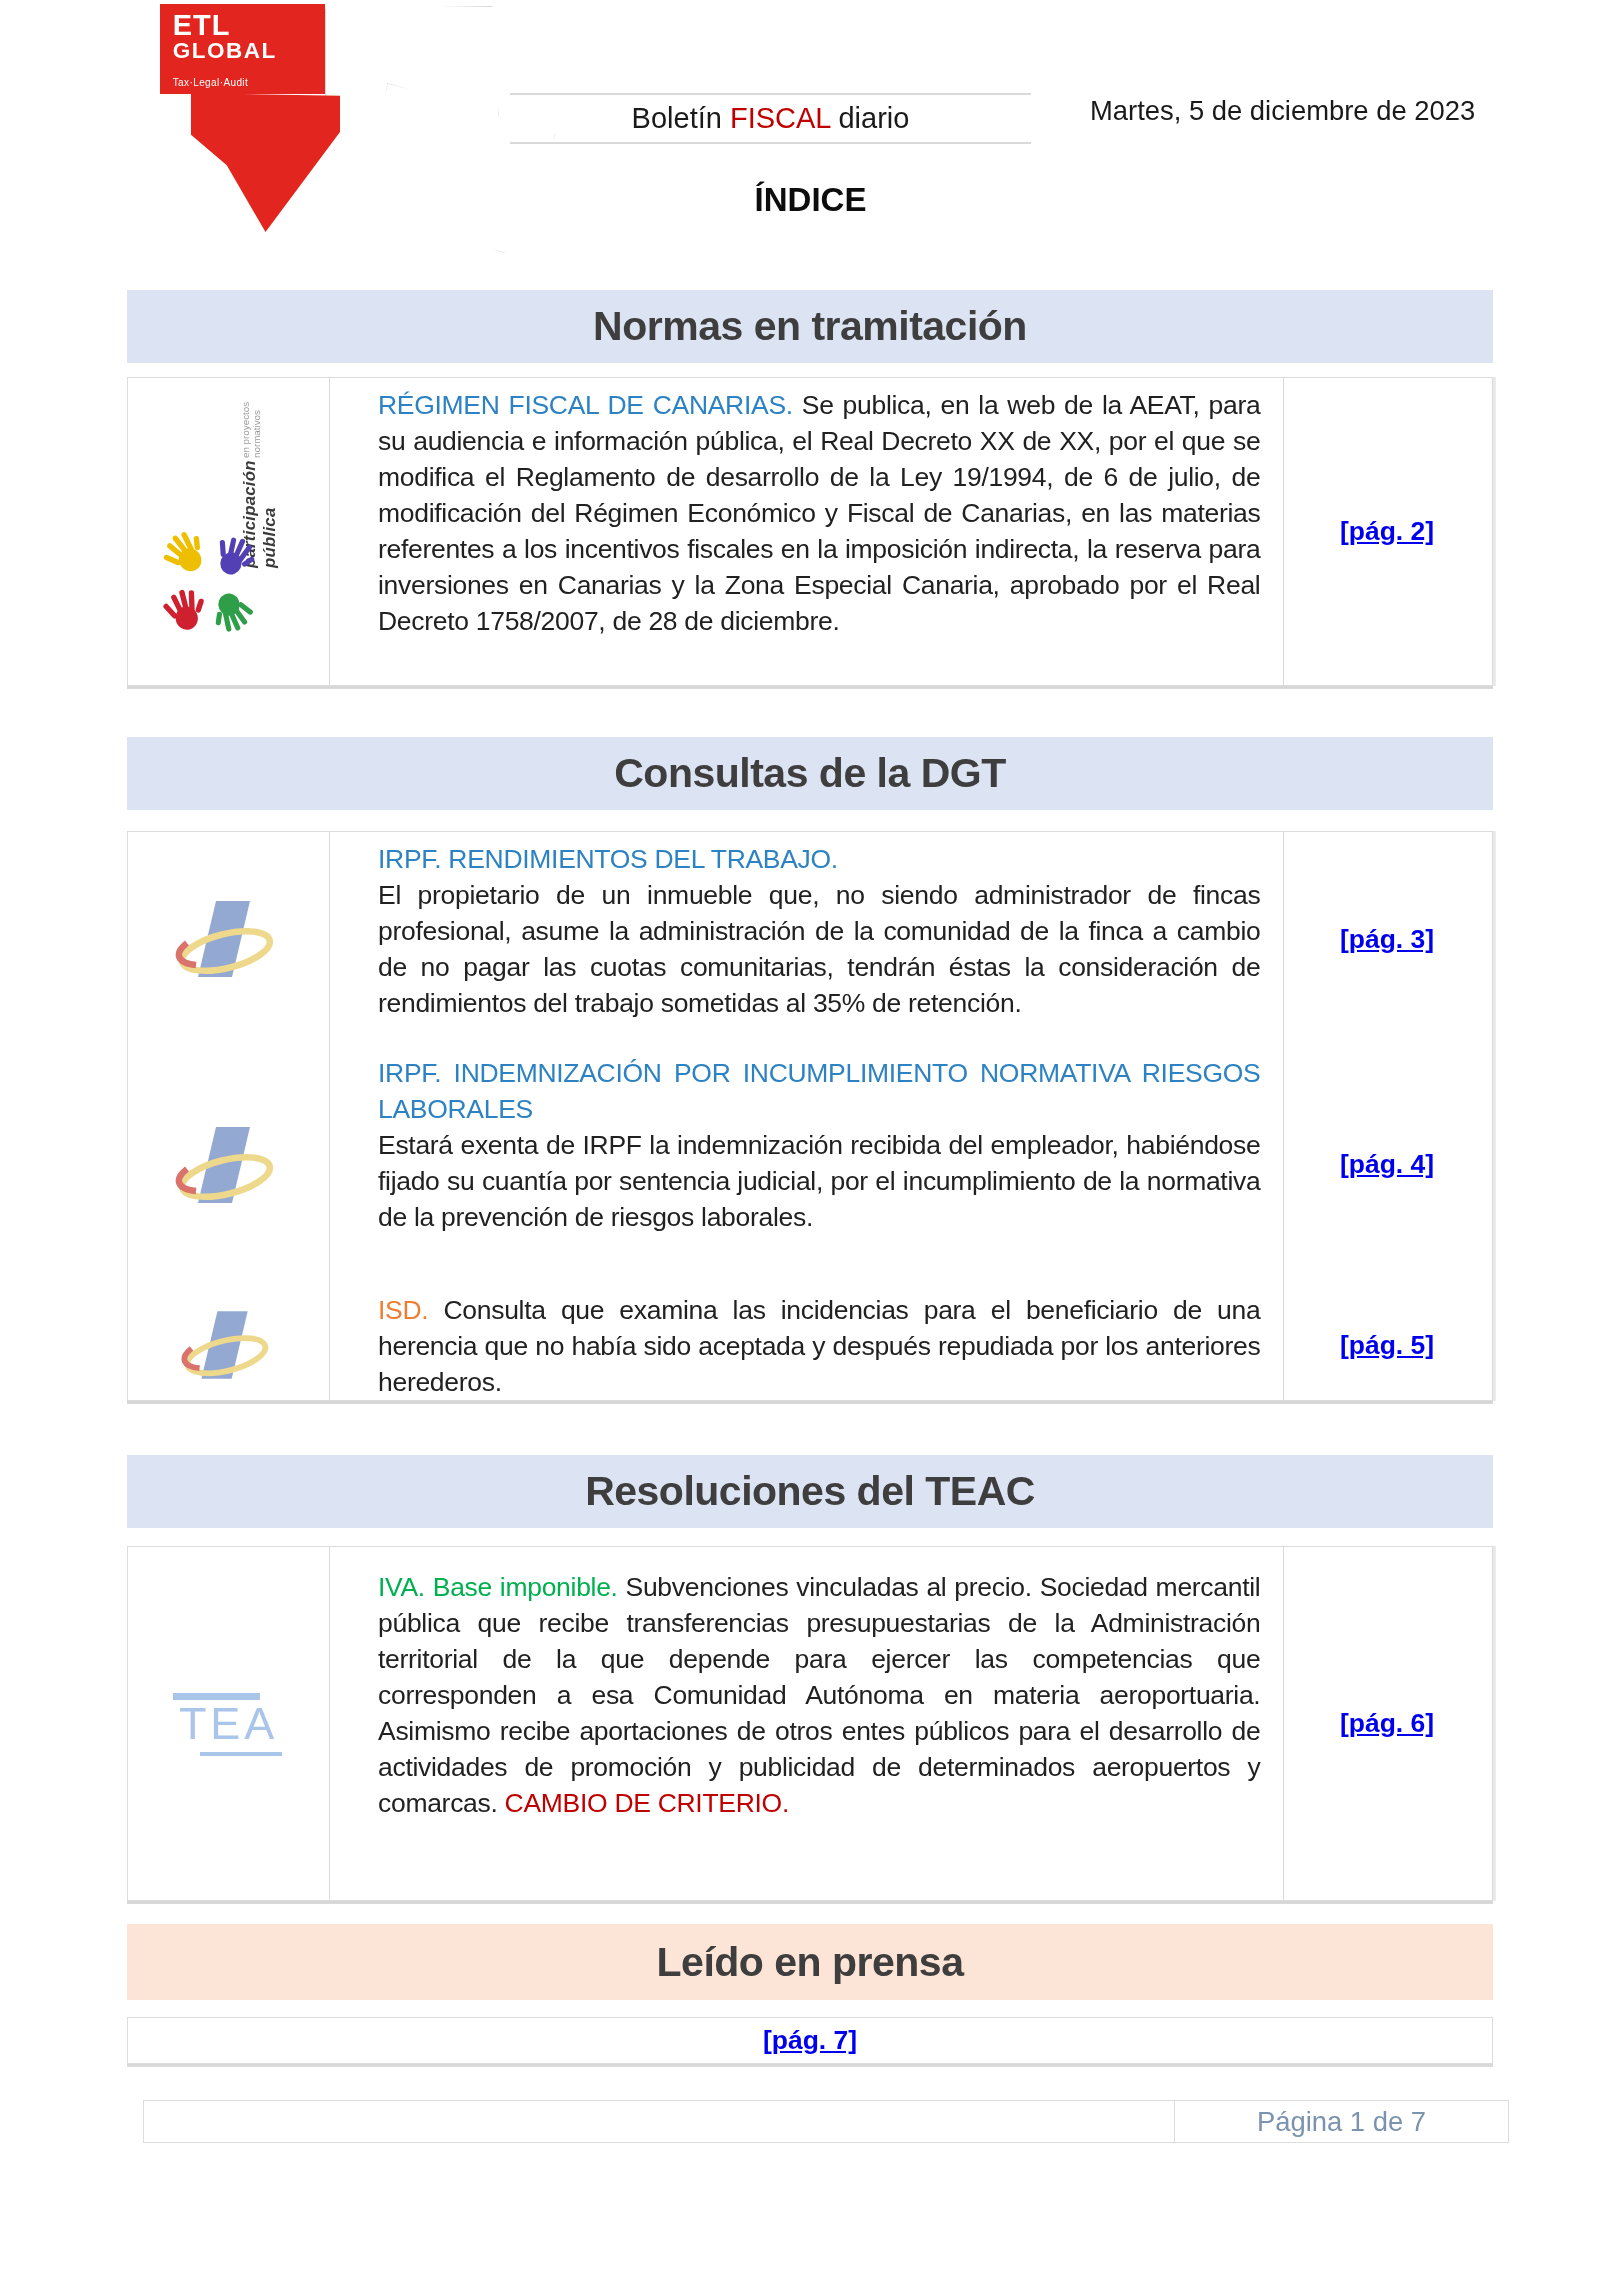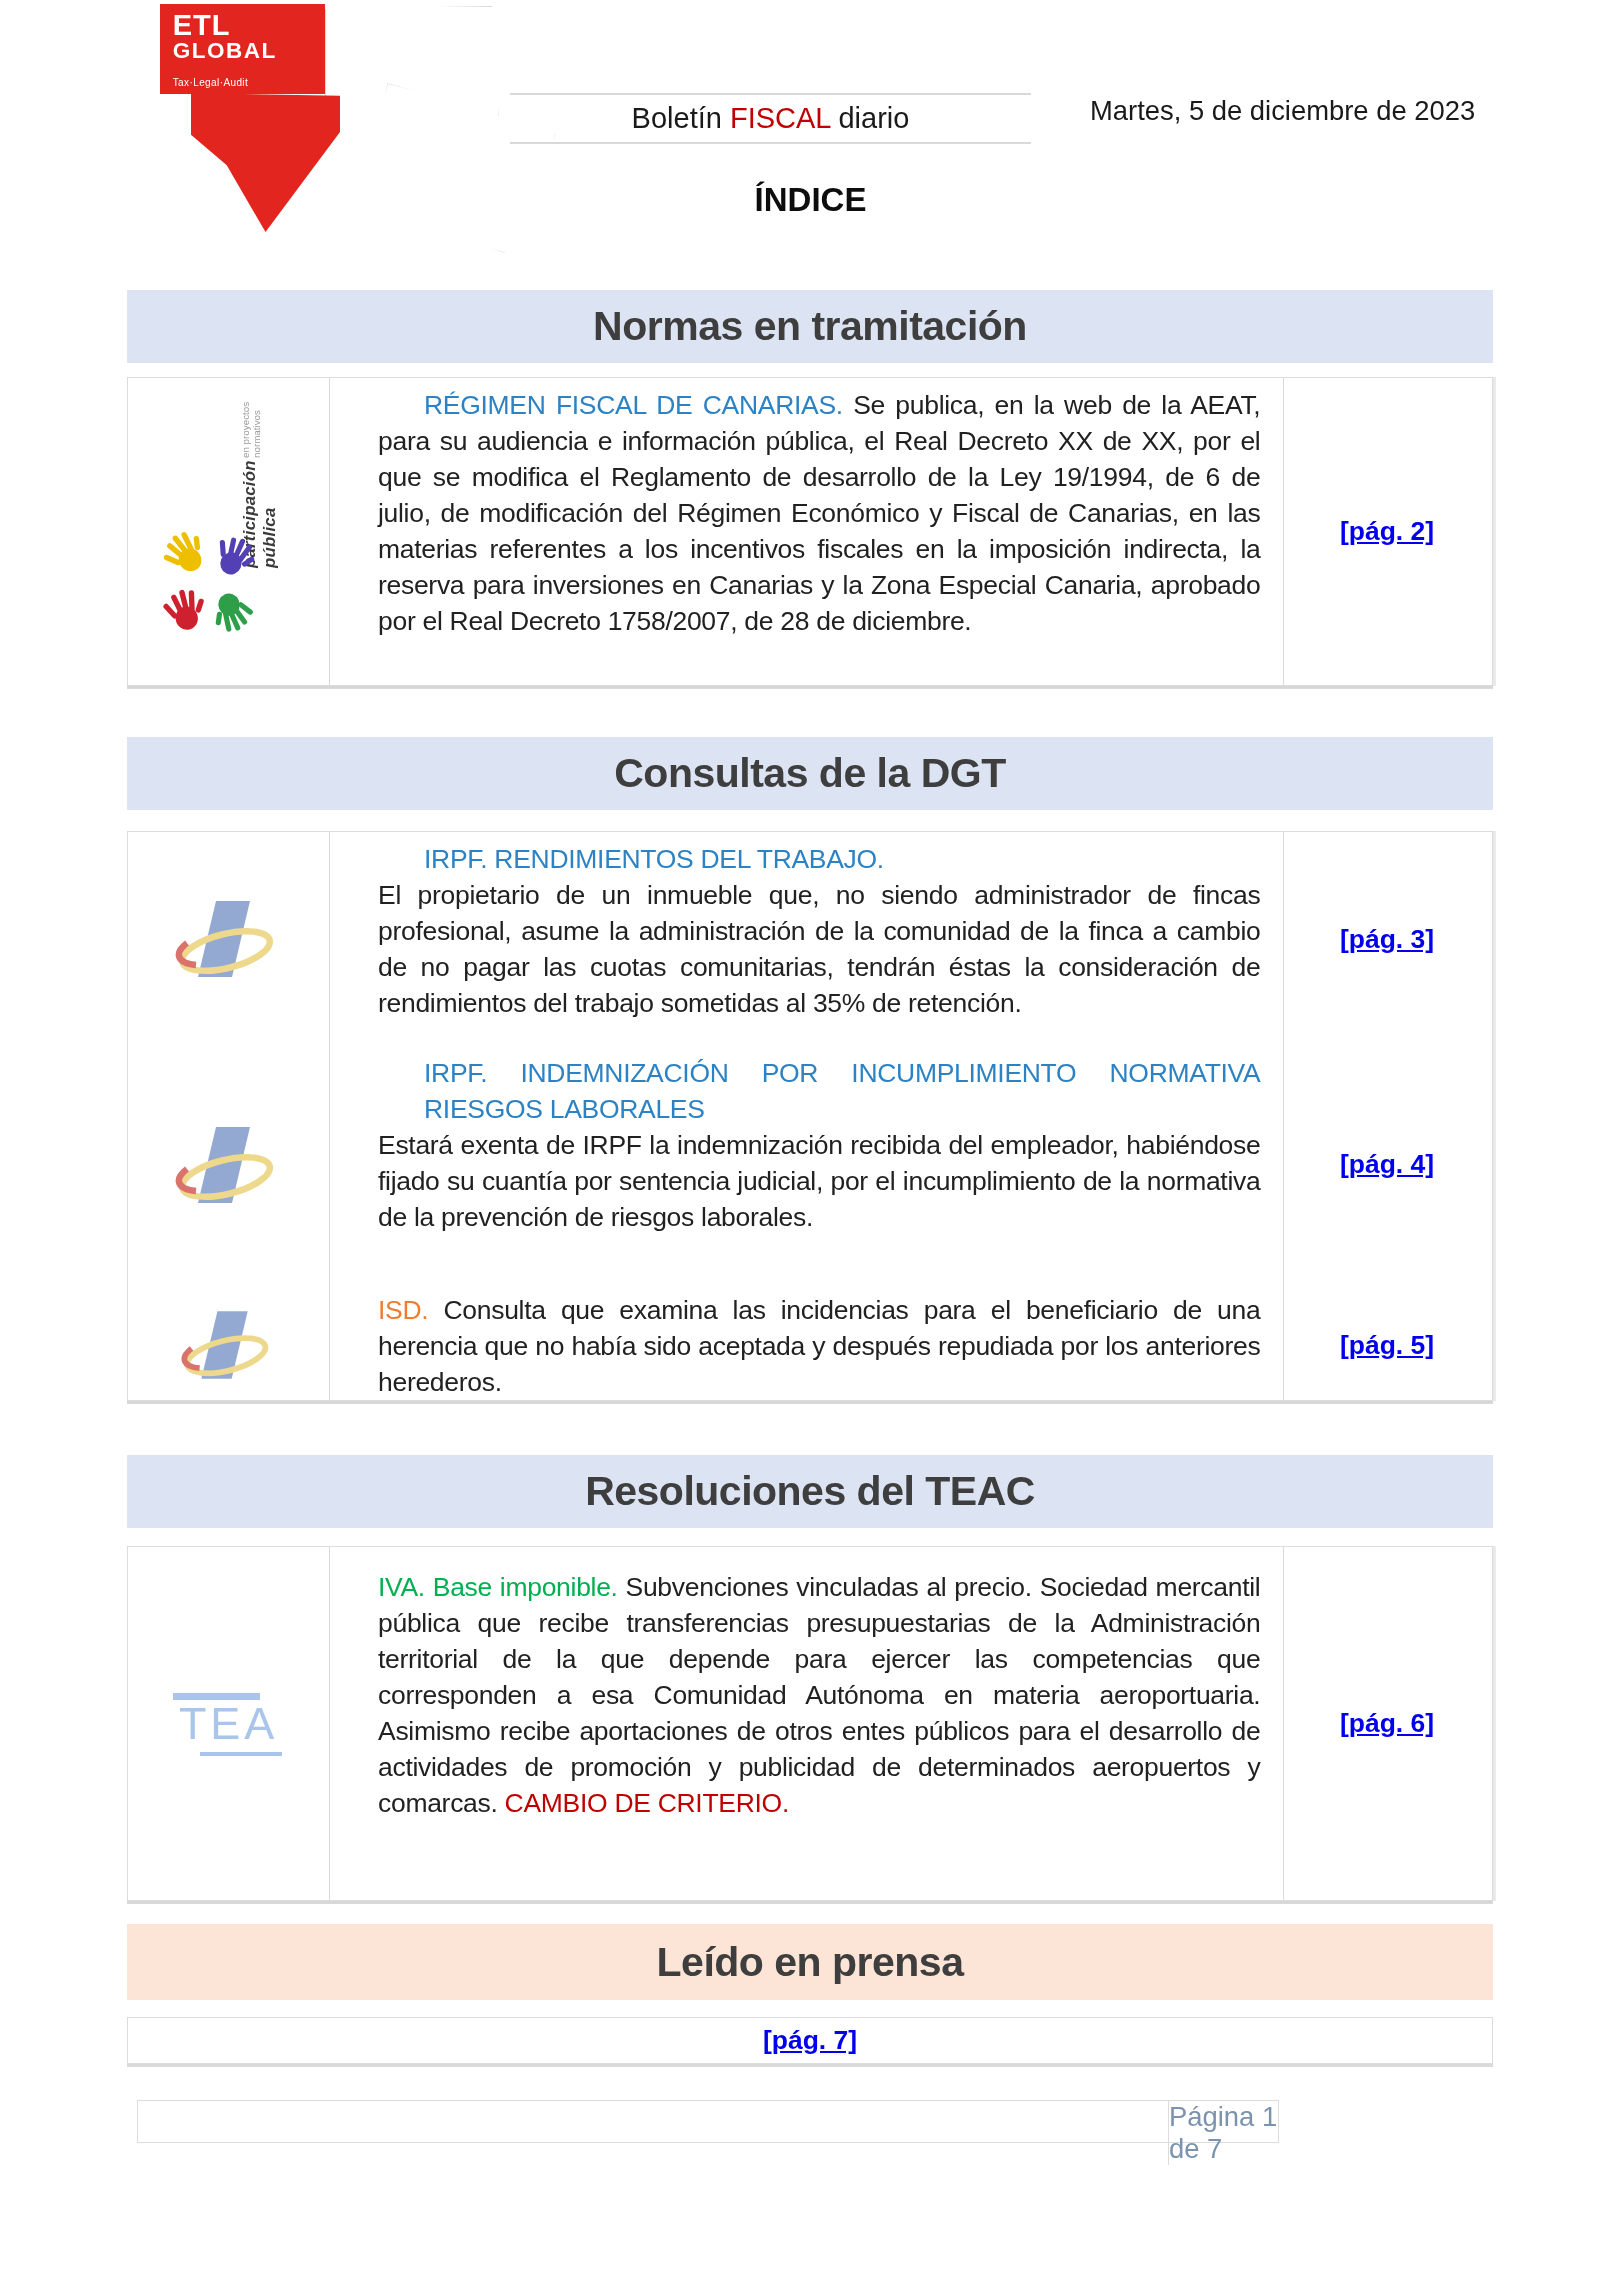--- a/index.html
+++ b/index.html
@@ -45,21 +45,21 @@
   .box{position:absolute;left:127px;width:1366px;background:#fff;
     border:1px solid #dcdcdc;box-shadow:0 2.9px 0 0 #d6d6d6,2.9px 0 0 0 #e9e9e9;}
   .vline{position:absolute;top:0;bottom:0;width:1px;background:#d9d9d9;}
   .row{display:grid;grid-template-columns:201px auto 210px;}
   .cell{min-width:0;}
   .icon-cell{display:flex;align-items:center;justify-content:center;}
   .text-cell{padding:8.8px 21.6px 7.8px 49px;font-size:26.5px;line-height:36px;
     text-align:justify;letter-spacing:-0.3px;color:#212121;}
   .link-cell{display:flex;align-items:center;justify-content:center;}
   .pglink{color:var(--link-blue);font-weight:bold;font-size:26.5px;text-decoration:underline;}
-  .lead-blue{color:var(--accent-blue);margin-left:46px;}
+  .lead-blue{color:var(--accent-blue);}
   .lead-orange{color:var(--accent-orange);}
   .lead-green{color:var(--accent-green);}
   .tail-red{color:var(--accent-red);}
 
   
   .pp-icon{position:relative;width:147px;height:247px;margin-top:19.6px;}
   .pp-text{position:absolute;right:21.6px;top:3.9px;height:167px;writing-mode:vertical-rl;
     transform:rotate(180deg);display:flex;flex-direction:row;gap:2px;}
   .pp-main{font-size:16.7px;font-weight:bold;font-style:italic;color:#3a3a3a;letter-spacing:0.3px;}
   .pp-sub{font-size:9.8px;color:#9a9a9a;}
@@ -67,21 +67,21 @@
 
   
   .tea{position:relative;color:#a9c5ea;font-size:45px;letter-spacing:3.9px;padding:7.8px 5.9px 5.9px 5.9px;
     font-family:"Liberation Sans",sans-serif;}
   .tea::before{content:"";position:absolute;left:0;top:2px;width:78%;height:6.9px;background:#a9c5ea;}
   .tea::after{content:"";position:absolute;right:2px;bottom:0;width:74%;height:3.9px;background:#a9c5ea;}
 
   
   .pag7box{position:absolute;left:127px;top:2017px;width:1366px;height:47px;
     border:1px solid #dcdcdc;box-shadow:0 2.9px 0 0 #d9d9d9;display:flex;align-items:center;justify-content:center;}
-  .footer{position:absolute;left:137px;top:2100px;width:1142px;height:43px;
+  .footer{position:absolute;left:143px;top:2100px;width:1366px;height:43px;
     border:1px solid #dcdcdc;display:grid;grid-template-columns:1019px auto;padding-left:12px;}
   .f-left{border-right:1px solid #dcdcdc;}
   .f-right{display:flex;align-items:center;justify-content:center;
     color:var(--footer-blue);font-size:27.4px;}
 </style>
 </head>
 <body>
 
 <svg width="0" height="0" style="position:absolute">
   <symbol id="hand" viewBox="0 0 24 26">

